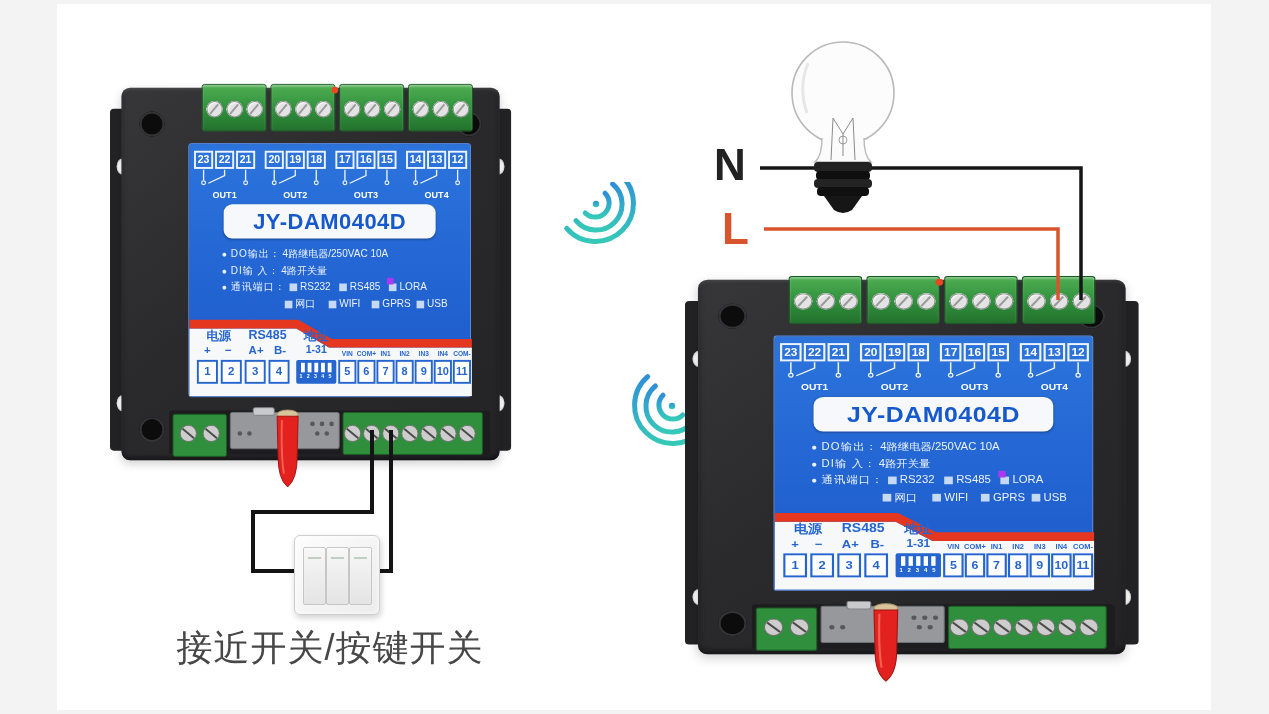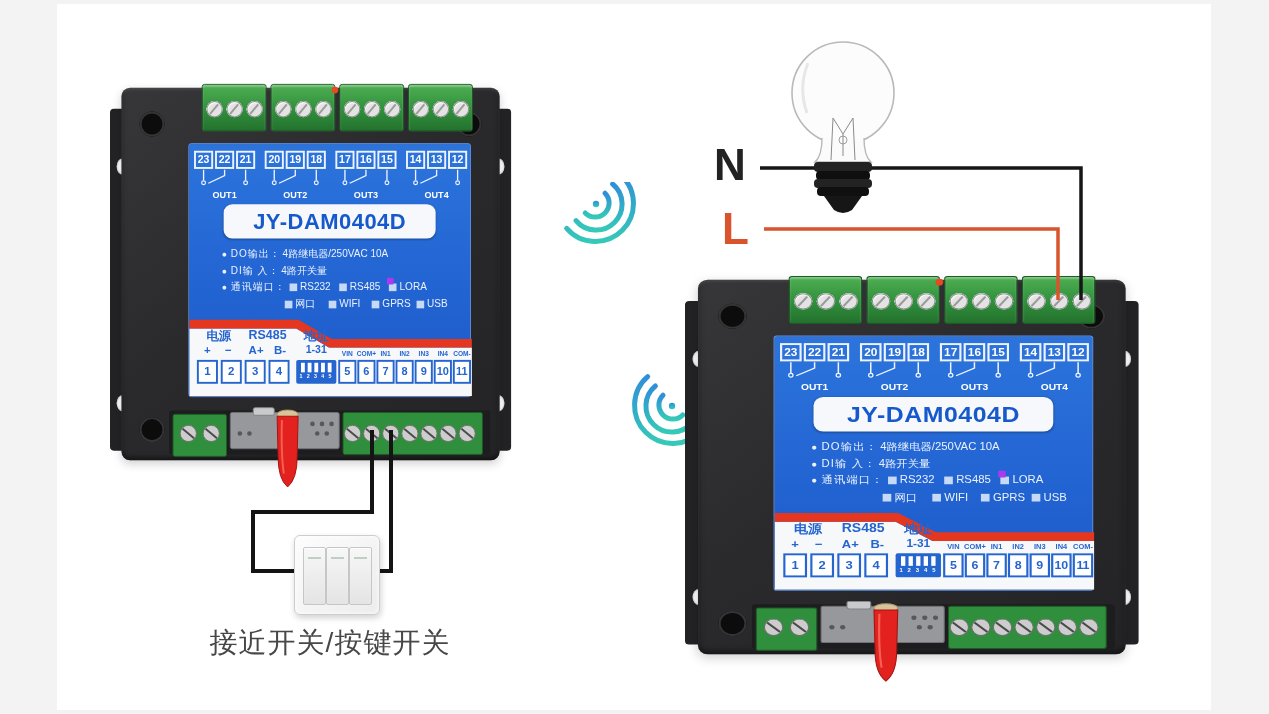--- a/index.html
+++ b/index.html
@@ -57,21 +57,21 @@
     display:flex;flex-direction:column;align-items:center;justify-content:flex-start;}
   .dip .bars{display:flex;gap:3px;margin-top:3px;}
   .dip .bars i{display:block;width:4px;height:10px;background:#ffffff;}
   .dip .dnums{font-size:5.5px;color:#fff;letter-spacing:1.5px;line-height:8px;}
   .hw{position:absolute;left:0;top:340px;}
 
   
   .nl{position:absolute;z-index:4;font-size:44px;font-weight:600;color:#222;}
   .nl.live{color:#d9542c;}
   .caption{position:absolute;left:175px;top:624px;width:310px;text-align:center;z-index:4;
-    font-size:28px;color:#474747;letter-spacing:1px;}
+    font-size:36px;color:#474747;letter-spacing:1px;}
   .wires{position:absolute;left:0;top:0;z-index:3;pointer-events:none;}
   .overlay{position:absolute;z-index:4;}
   .sig{position:absolute;z-index:1;}
 
   .switch-plate{position:absolute;left:294px;top:535px;width:84px;height:78px;z-index:4;background:linear-gradient(135deg,#fdfdfd,#ececec);
     border:1px solid #cdcdcd;border-radius:6px;box-shadow:1px 3px 6px rgba(0,0,0,.18), inset 0 0 4px #fff;}
   .rocker{position:absolute;top:11px;width:21px;height:56px;border:1px solid #c6c6c6;border-radius:2px;
     background:linear-gradient(#f7f7f7,#e4e4e4);box-shadow:inset 0 1px 1px #fff;}
   .rocker::before{content:"";position:absolute;left:4px;top:9px;width:13px;height:2px;background:#bfcfc4;}
   .rk1{left:8px;} .rk2{left:31px;} .rk3{left:54px;}

